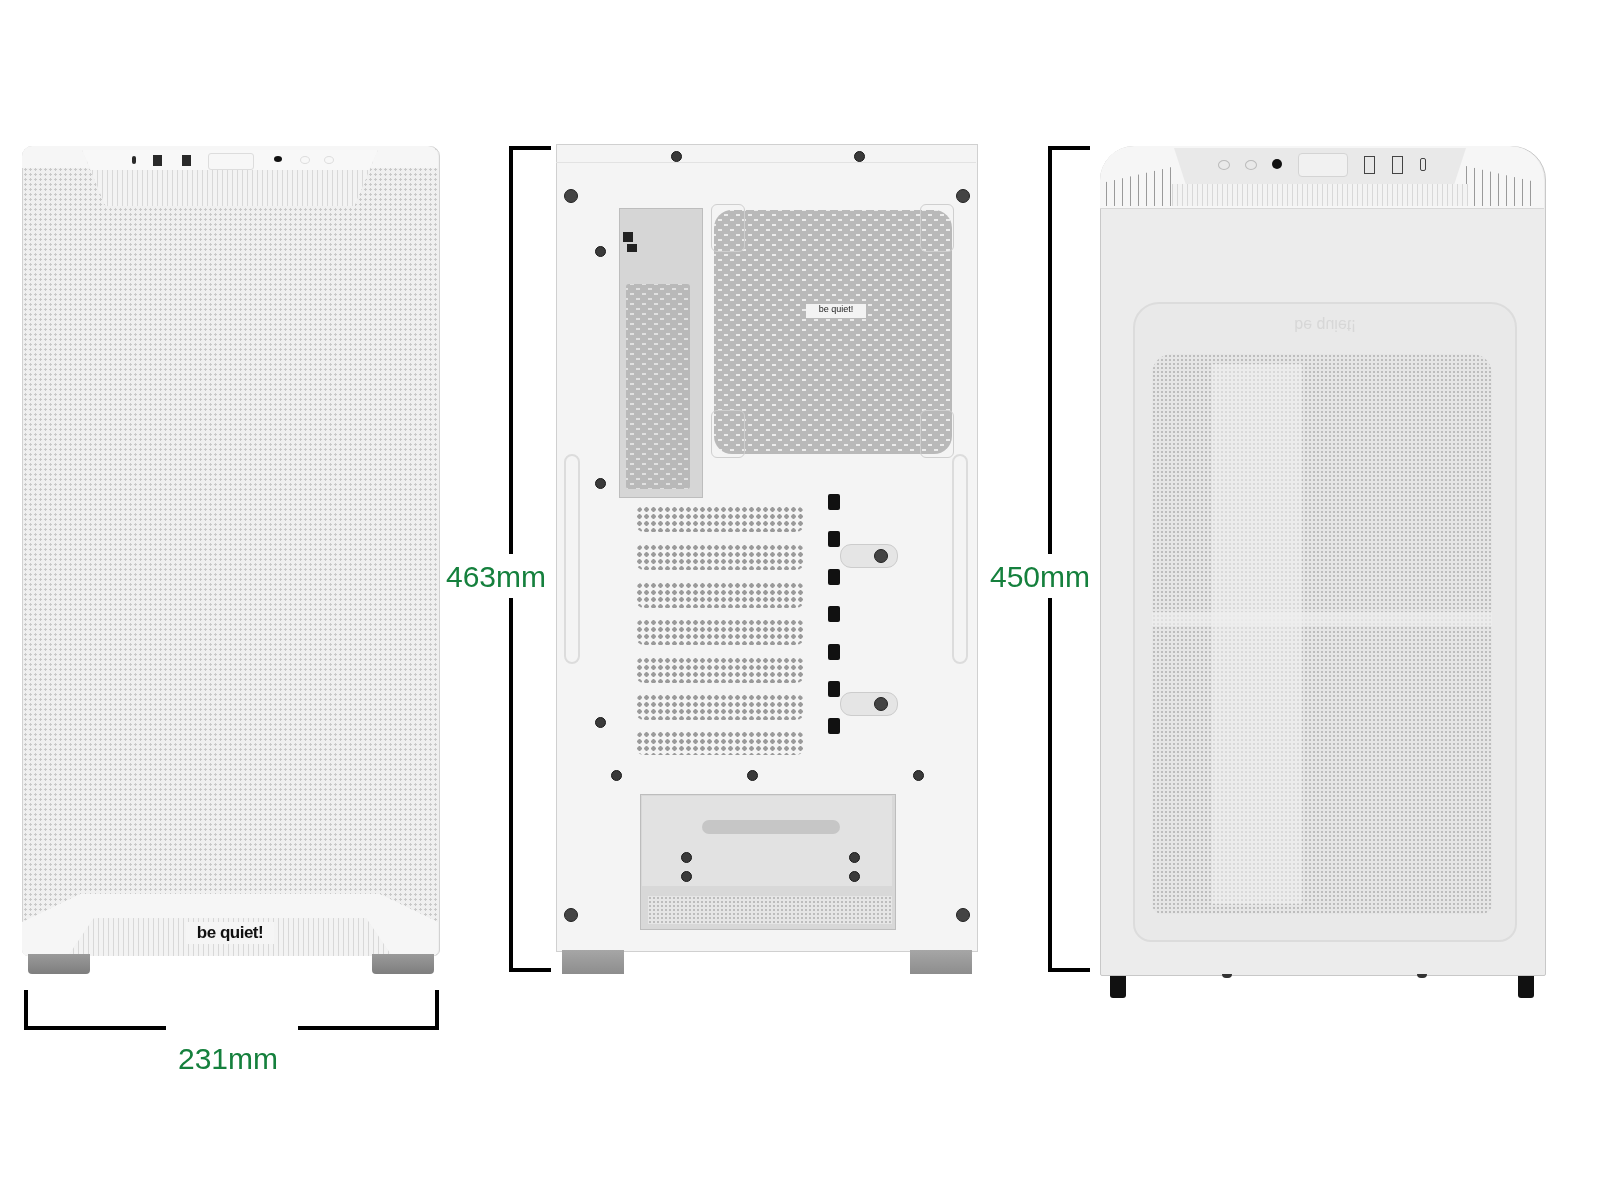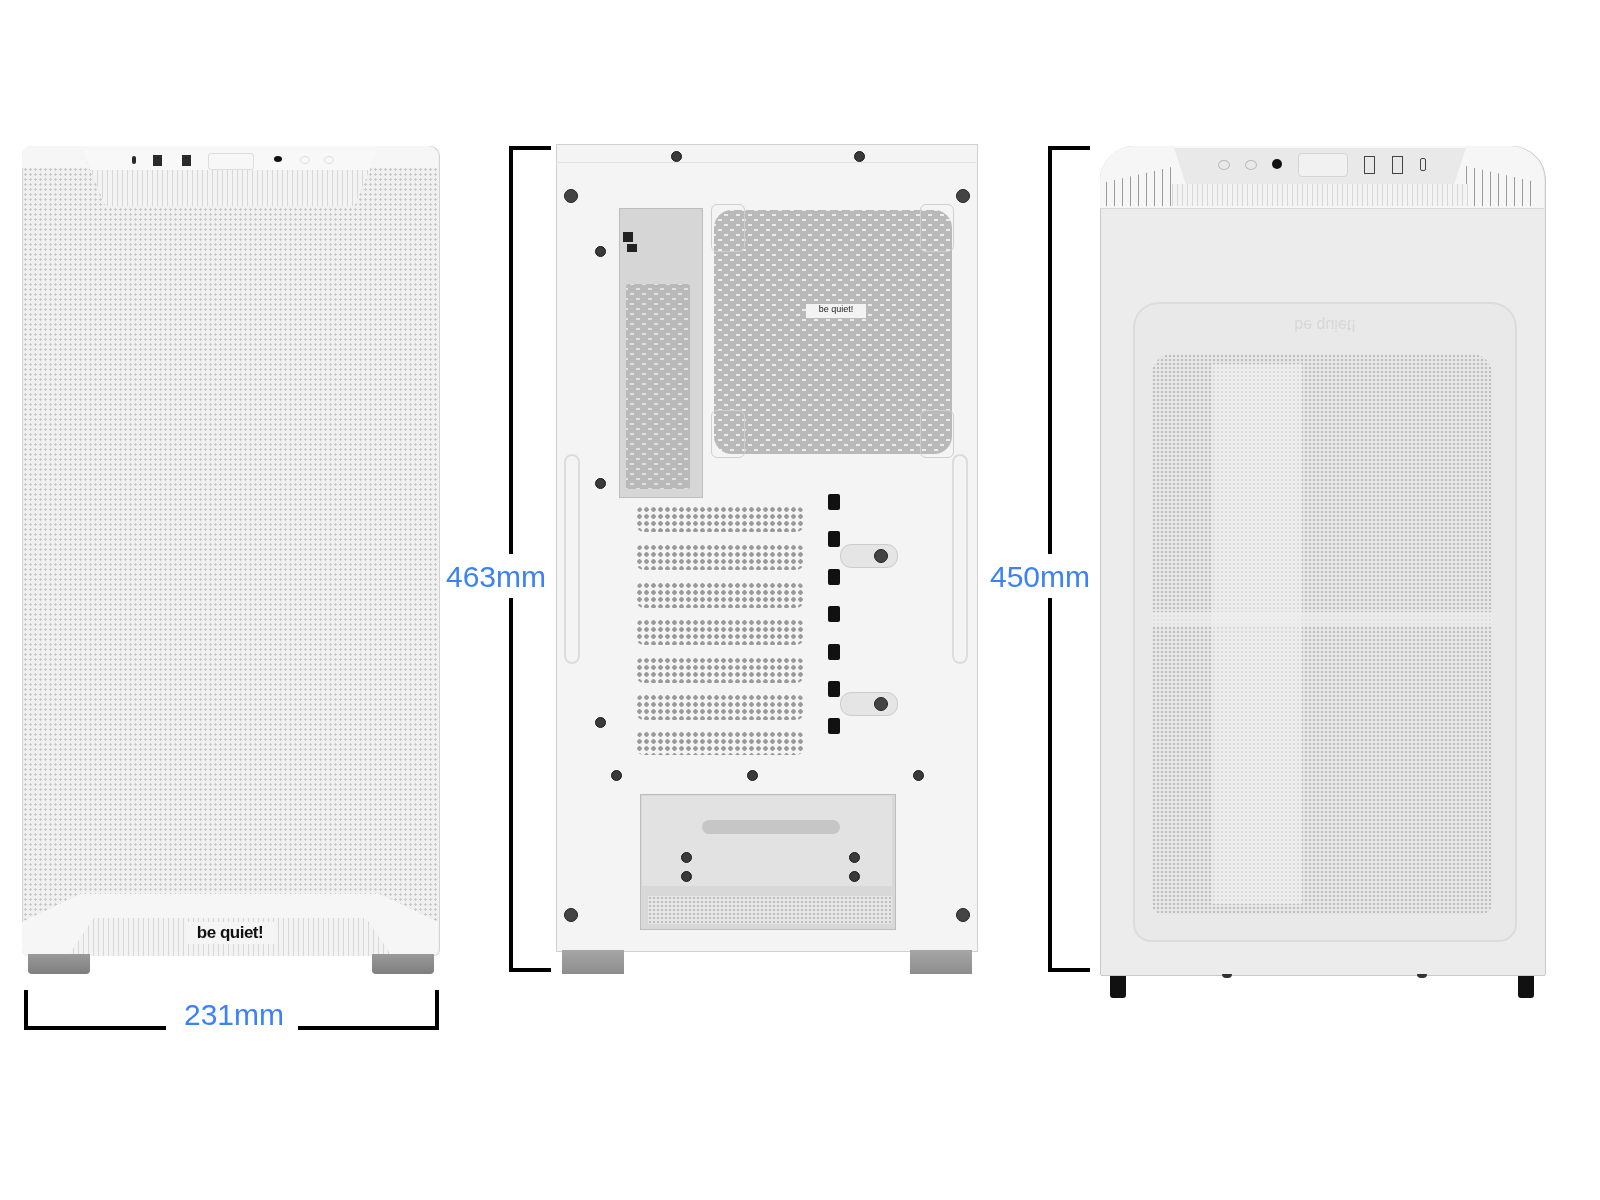--- a/index.html
+++ b/index.html
@@ -1,18 +1,18 @@
 <!DOCTYPE html>
 <html><head>
 <meta charset="utf-8">
 <style>
   html,body{margin:0;padding:0;background:#ffffff;}
   body{width:1600px;height:1200px;position:relative;overflow:hidden;font-family:"Liberation Sans",sans-serif;}
   .abs{position:absolute;}
-  .dim-label{position:absolute;font-size:30px;color:#3b82f6;background:#fff;line-height:34px;font-family:"Liberation Sans",sans-serif;}
+  .dim-label{position:absolute;font-size:30px;color:#15803d;background:#fff;line-height:34px;font-family:"Liberation Sans",sans-serif;}
   .bar{position:absolute;background:#000;}
   
   .mesh-dots{background-color:#f0f0f0;background-image:radial-gradient(circle,#c9c9c9 1px,transparent 1.3px);background-size:5px 5px;}
   .mesh-fine{background-color:#e6e6e6;background-image:radial-gradient(circle,#bdbdbd 0.9px,transparent 1.2px);background-size:4px 4px;}
   .hexmesh{background-color:#f3f3f3;background-image:radial-gradient(circle,#b9b9b9 4px,transparent 4.6px),radial-gradient(circle,#b9b9b9 4px,transparent 4.6px);background-size:12px 10px;background-position:0 0,6px 5px;}
   .slotmesh{background-color:#f4f4f4;background-image:radial-gradient(circle,#9a9a9a 2px,transparent 2.5px);background-size:7px 7px;}
   .ribs{background-image:repeating-linear-gradient(90deg,#d8d8d8 0 1px,#f3f3f3 1px 5px);}
   .screw{position:absolute;width:12px;height:12px;border-radius:50%;background:#444;border:1px solid #222;}
   .dot{position:absolute;width:9px;height:9px;border-radius:50%;background:#3a3a3a;border:1px solid #1a1a1a;}
   .port{position:absolute;background:#2a2a2a;}
@@ -42,21 +42,21 @@
 
   <div class="abs" style="left:6px;top:808px;width:62px;height:20px;background:linear-gradient(#9a9a9a,#7e7e7e);border-radius:0 0 4px 4px;"></div>
   <div class="abs" style="left:350px;top:808px;width:62px;height:20px;background:linear-gradient(#9a9a9a,#7e7e7e);border-radius:0 0 4px 4px;"></div>
 </div>
 
 <div>
   <div class="bar" style="left:24px;top:990px;width:4px;height:40px;"></div>
   <div class="bar" style="left:435px;top:990px;width:4px;height:40px;"></div>
   <div class="bar" style="left:24px;top:1026px;width:142px;height:4px;"></div>
   <div class="bar" style="left:298px;top:1026px;width:141px;height:4px;"></div>
-  <div class="dim-label" style="left:178px;top:998px;margin-left:6px;">231mm</div>
+  <div class="dim-label" style="left:178px;top:1042px;">231mm</div>
 </div>
 
 <div>
   <div class="bar" style="left:509px;top:146px;width:42px;height:4px;"></div>
   <div class="bar" style="left:509px;top:968px;width:42px;height:4px;"></div>
   <div class="bar" style="left:509px;top:146px;width:4px;height:408px;"></div>
   <div class="bar" style="left:509px;top:598px;width:4px;height:374px;"></div>
   <div class="dim-label" style="left:446px;top:560px;">463mm</div>
 </div>
 

